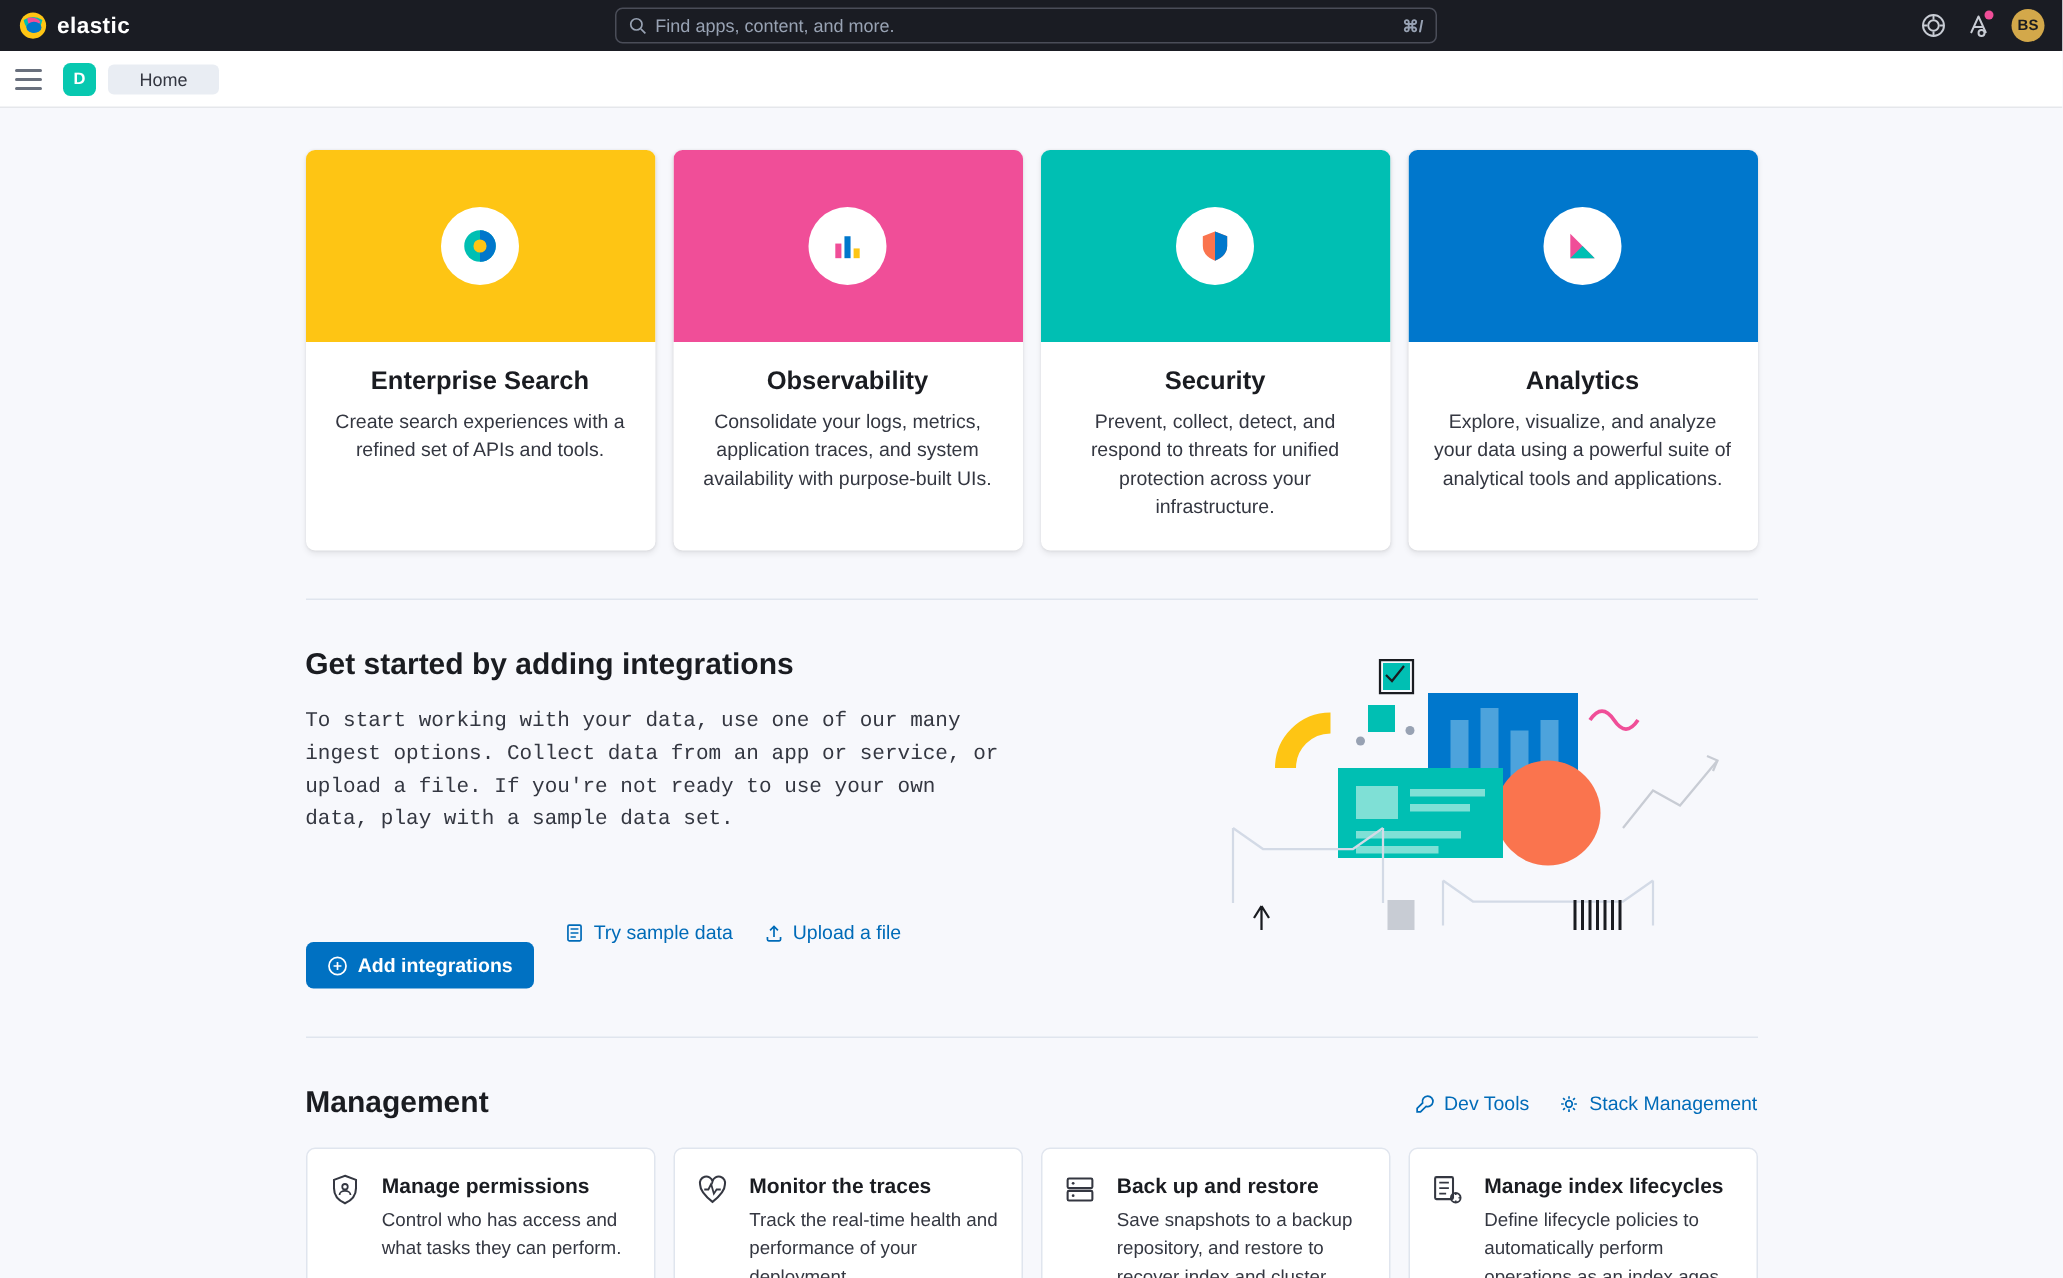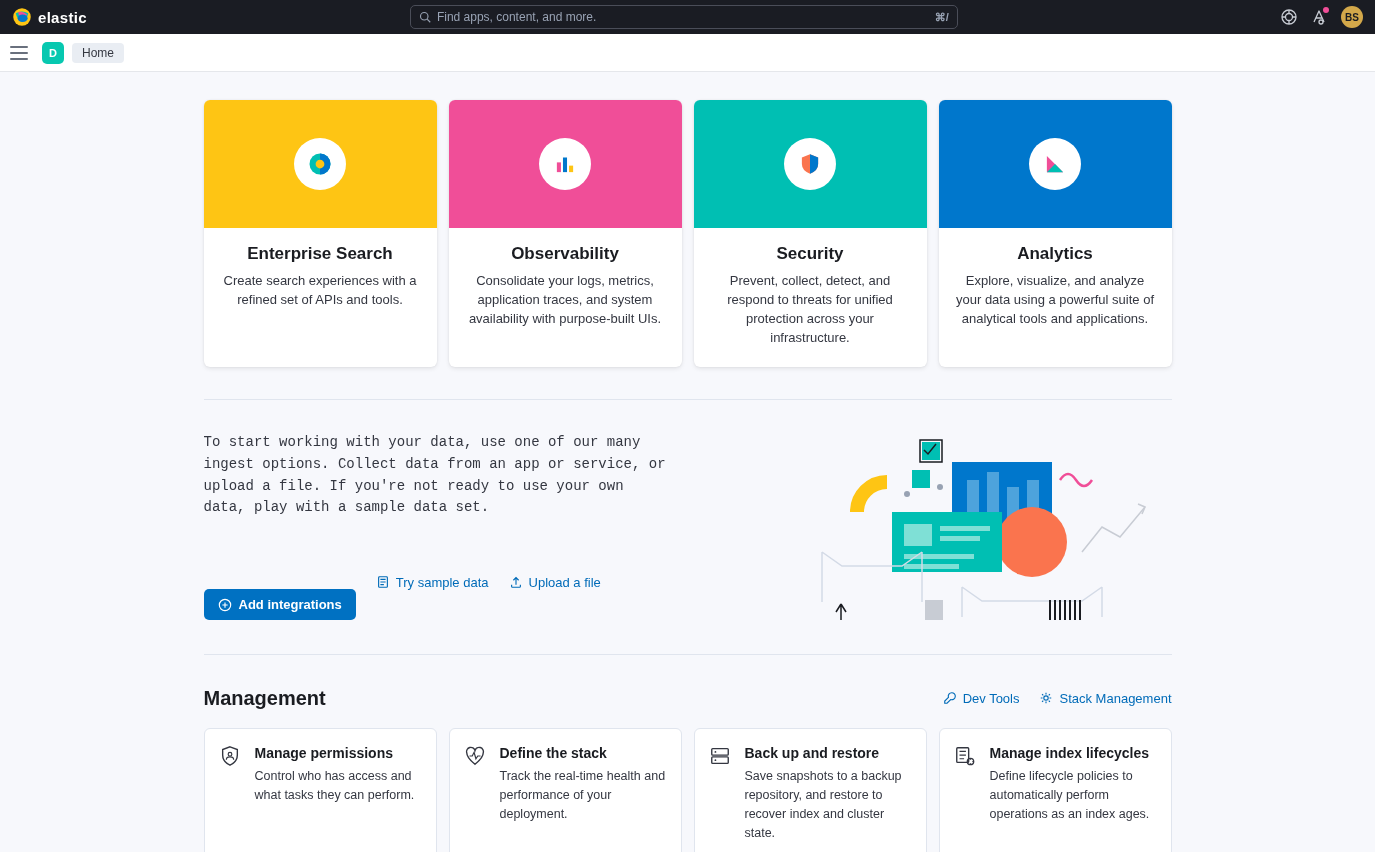--- a/index.html
+++ b/index.html
@@ -12,42 +12,42 @@
 .search-box { width: 548px; height: 24px; background: transparent; border: 1px solid #4a4d58; border-radius: 5px; display: flex; align-items: center; padding: 0 8px; color: #98a2b3; font-size: 12px; gap: 6px; }
 .search-box .kbd { margin-left: auto; font-size: 11px; color: #98a2b3; font-weight: 600; }
 .header-right { display: flex; align-items: center; gap: 14px; }
 .header-icon { color: #c8ccd4; width: 16px; height: 16px; position: relative; }
 .header-icon .dot { position: absolute; top: -2px; right: -2px; width: 6px; height: 6px; background: #f04e98; border-radius: 50%; }
 .avatar { width: 22px; height: 22px; border-radius: 50%; background: #d3a84a; color: #1a1c21; font-size: 10px; font-weight: 700; display: flex; align-items: center; justify-content: center; }
 .sub-header { background: #fff; height: 38px; border-bottom: 1px solid #e5e7eb; display: flex; align-items: center; padding: 0 10px; gap: 8px; }
 .burger { width: 18px; height: 14px; display: flex; flex-direction: column; justify-content: space-between; cursor: pointer; }
 .burger span { height: 2px; background: #69707d; border-radius: 1px; }
 .space-badge { width: 22px; height: 22px; border-radius: 5px; background: #07c8b0; color: #fff; font-size: 11px; font-weight: 700; display: flex; align-items: center; justify-content: center; margin-left: 6px; }
-.crumb { background: #e9edf3; border-radius: 4px; padding: 3px 10px; font-size: 12px; color: #343741; }
+.crumb { background: #e9edf3; border-radius: 4px; padding: 3px 21px; font-size: 12px; color: #343741; }
 .main { max-width: 968px; margin: 0 auto; padding: 28px 0 40px; }
 h1.page-title { font-size: 28px; font-weight: 700; margin-bottom: 24px; }
 .solution-grid { display: grid; grid-template-columns: repeat(4, 1fr); gap: 12px; }
 .solution-card { background: #fff; border-radius: 6px; box-shadow: 0 2px 4px rgba(0,0,0,.08), 0 0 2px rgba(0,0,0,.08); overflow: hidden; cursor: pointer; }
 .solution-hero { height: 128px; display: flex; align-items: center; justify-content: center; position: relative; }
 .solution-hero .circle { width: 52px; height: 52px; background: #fff; border-radius: 50%; display: flex; align-items: center; justify-content: center; }
 .solution-body { padding: 16px 14px 20px; text-align: center; }
 .solution-body h3 { font-size: 17px; font-weight: 700; margin-bottom: 8px; }
 .solution-body p { font-size: 13px; color: #343741; line-height: 1.45; }
 .bg-yellow { background: #fec514; }
 .bg-pink { background: #f04e98; }
 .bg-teal { background: #00bfb3; }
 .bg-blue { background: #0077cc; }
 hr.sep { border: none; border-top: 1px solid #e0e5ee; margin: 32px 0; }
 .integrations { display: flex; gap: 40px; align-items: flex-start; }
 .integrations-left { flex: 1; }
 .integrations-left h2 { font-size: 20px; font-weight: 700; margin-bottom: 16px; }
 .integrations-left p { font-size: 14px; color: #343741; line-height: 1.55; margin-bottom: 25px; max-width: 470px; font-family: Liberation Mono, monospace; }
 .btn-row { display: flex; align-items: center; gap: 20px; }
 .btn-primary { background: #0071c2; color: #fff; border: none; border-radius: 5px; padding: 8px 14px; font-size: 13px; font-weight: 600; display: inline-flex; align-items: center; gap: 7px; cursor: pointer; margin-top: 45px; }
-.btn-link { color: #006bb8; font-size: 13px; font-weight: 500; display: inline-flex; align-items: flex-start; gap: 6px; cursor: pointer; border: none; background: none; }
+.btn-link { color: #006bb8; font-size: 13px; font-weight: 500; display: inline-flex; align-items: flex-end; gap: 6px; cursor: pointer; border: none; background: none; }
 .integrations-illus { width: 360px; height: 190px; position: relative; }
 .management-head { display: flex; align-items: center; justify-content: space-between; margin-bottom: 18px; }
 .management-head h2 { font-size: 20px; font-weight: 700; }
 .management-links { display: flex; gap: 20px; }
 .mgmt-grid { display: grid; grid-template-columns: repeat(4, 1fr); gap: 12px; }
 .mgmt-card { background: #fff; border: 1px solid #e0e5ee; border-radius: 6px; padding: 16px 14px; display: flex; gap: 14px; cursor: pointer; min-height: 100px; }
 .mgmt-card .icon { flex-shrink: 0; width: 22px; height: 22px; color: #343741; }
 .mgmt-card h4 { font-size: 14px; font-weight: 700; margin-bottom: 6px; }
 .mgmt-card p { font-size: 12.5px; color: #343741; line-height: 1.5; }
 svg { display: block; }
@@ -164,20 +164,21 @@
         <h3>Analytics</h3>
         <p>Explore, visualize, and analyze your data using a powerful suite of analytical tools and applications.</p>
       </div>
     </div>
   </div>
 
   <hr class="sep">
 
   <div class="integrations">
     <div class="integrations-left">
+      <h2>Get started by adding integrations</h2>
       <p>To start working with your data, use one of our many ingest options. Collect data from an app or service, or upload a file. If you're not ready to use your own data, play with a sample data set.</p>
       <div class="btn-row">
         <button class="btn-primary">
           <svg width="14" height="14" viewBox="0 0 16 16">
               <circle cx="8" cy="8" r="6.5" fill="none" stroke="#fff" stroke-width="1.3"></circle>
               <path d="M8 5v6M5 8h6" stroke="#fff" stroke-width="1.3"></path>
             </svg>
           <span>Add integrations</span>
         </button>
         <button class="btn-link">
@@ -271,21 +272,21 @@
       </div>
     </div>
     <div class="mgmt-card">
       <div class="icon">
           <svg width="22" height="22" viewBox="0 0 24 24">
             <path d="M12 21C7 17 3 13 3 8.5A4.5 4.5 0 0112 6a4.5 4.5 0 019 2.5C21 13 17 17 12 21z" fill="none" stroke="#343741" stroke-width="1.5"></path>
             <path d="M6 12h3l2-4 2 7 2-3h3" fill="none" stroke="#343741" stroke-width="1.3"></path>
           </svg>
         </div>
       <div>
-        <h4>Define the stack</h4>
+        <h4>Monitor the traces</h4>
         <p>Track the real-time health and performance of your deployment.</p>
       </div>
     </div>
     <div class="mgmt-card">
       <div class="icon">
           <svg width="22" height="22" viewBox="0 0 24 24">
             <rect x="3" y="4" width="18" height="7" rx="1" fill="none" stroke="#343741" stroke-width="1.5"></rect>
             <rect x="3" y="13" width="18" height="7" rx="1" fill="none" stroke="#343741" stroke-width="1.5"></rect>
             <circle cx="7" cy="7.5" r="1" fill="#343741"></circle>
             <circle cx="7" cy="16.5" r="1" fill="#343741"></circle>

